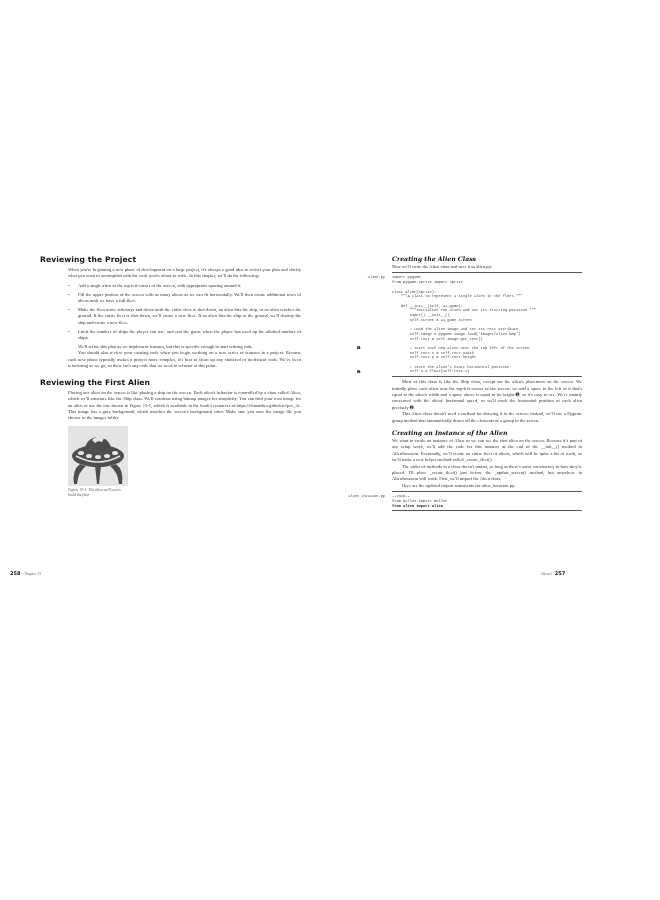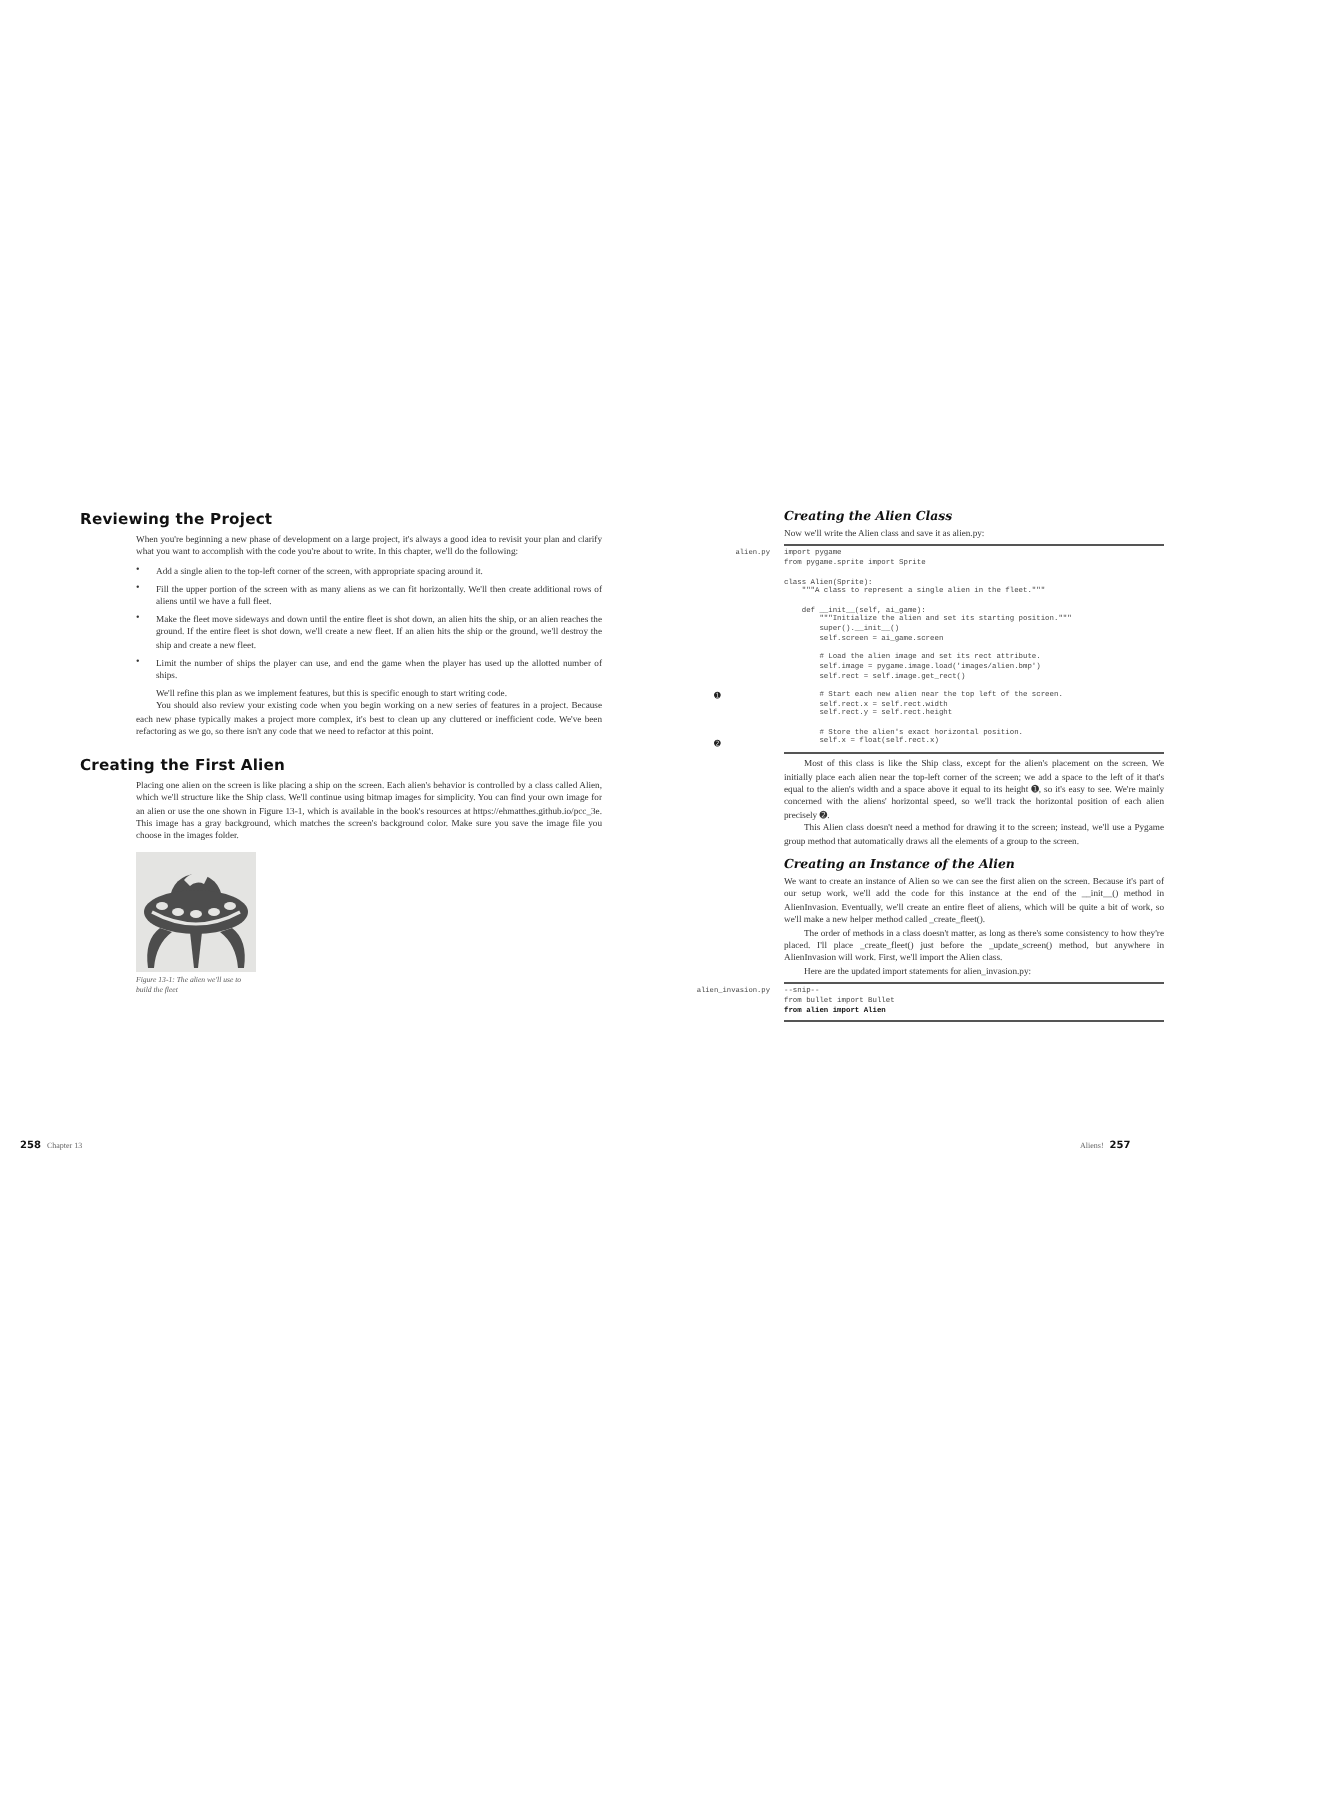--- a/index.html
+++ b/index.html
@@ -47,21 +47,21 @@
       <ul class="bullets">
         <li>Add a single alien to the top-left corner of the screen, with appropriate spacing around it.</li>
         <li>Fill the upper portion of the screen with as many aliens as we can fit horizontally. We'll then create additional rows of aliens until we have a full fleet.</li>
         <li>Make the fleet move sideways and down until the entire fleet is shot down, an alien hits the ship, or an alien reaches the ground. If the entire fleet is shot down, we'll create a new fleet. If an alien hits the ship or the ground, we'll destroy the ship and create a new fleet.</li>
         <li>Limit the number of ships the player can use, and end the game when the player has used up the allotted number of ships.</li>
       </ul>
       <p class="ind">We'll refine this plan as we implement features, but this is specific enough to start writing code.</p>
       <p class="ind">You should also review your existing code when you begin working on a new series of features in a project. Because each new phase typically makes a project more complex, it's best to clean up any cluttered or inefficient code. We've been refactoring as we go, so there isn't any code that we need to refactor at this point.</p>
     </div>
 
-    <h2 class="h-sans" style="margin-top:8px;">Creating the First Alien</h2>
+    <h2 class="h-sans" style="margin-top:8px;">Reviewing the First Alien</h2>
     <div class="body indent-block" style="margin-top:3px;">
       <p>Placing one alien on the screen is like placing a ship on the screen. Each alien's behavior is controlled by a class called Alien, which we'll structure like the Ship class. We'll continue using bitmap images for simplicity. You can find your own image for an alien or use the one shown in Figure 13-1, which is available in the book's resources at https://ehmatthes.github.io/pcc_3e. This image has a gray background, which matches the screen's background color. Make sure you save the image file you choose in the images folder.</p>
     </div>
 
     <div class="figure">
       <div class="figure-img">
         <svg width="60" height="60" viewBox="0 0 60 60" xmlns="http://www.w3.org/2000/svg">
           <rect width="60" height="60" fill="#e4e4e2"></rect>
 
           <path d="M17 24 A13 13 0 0 1 43 24 Z" fill="#4d4d4d"></path>

